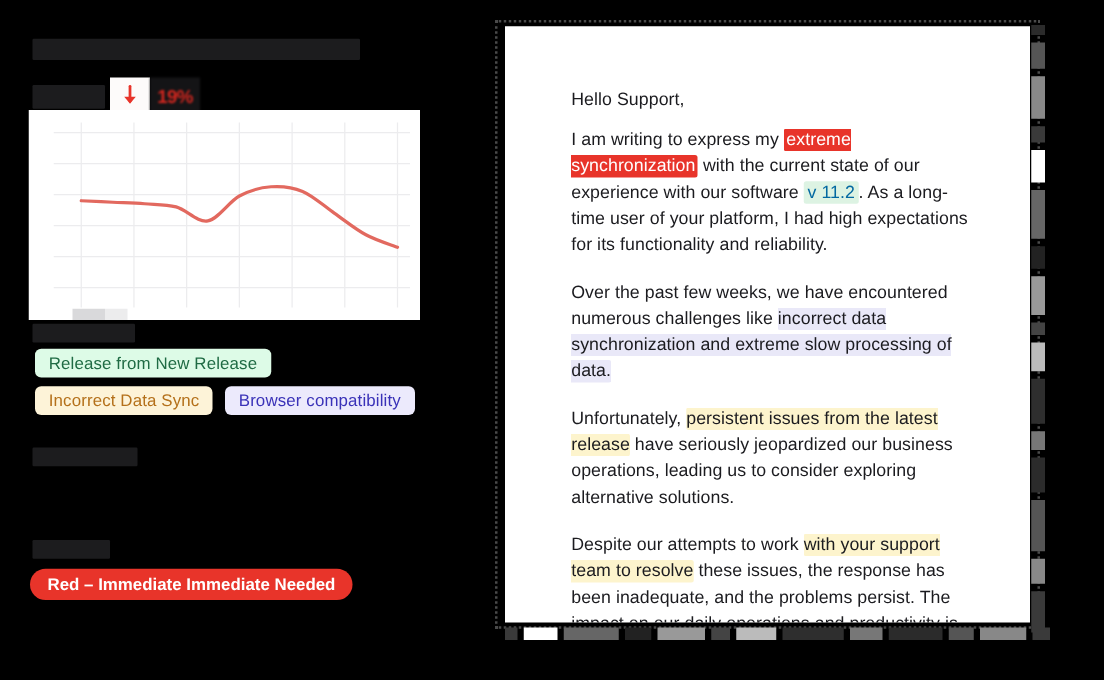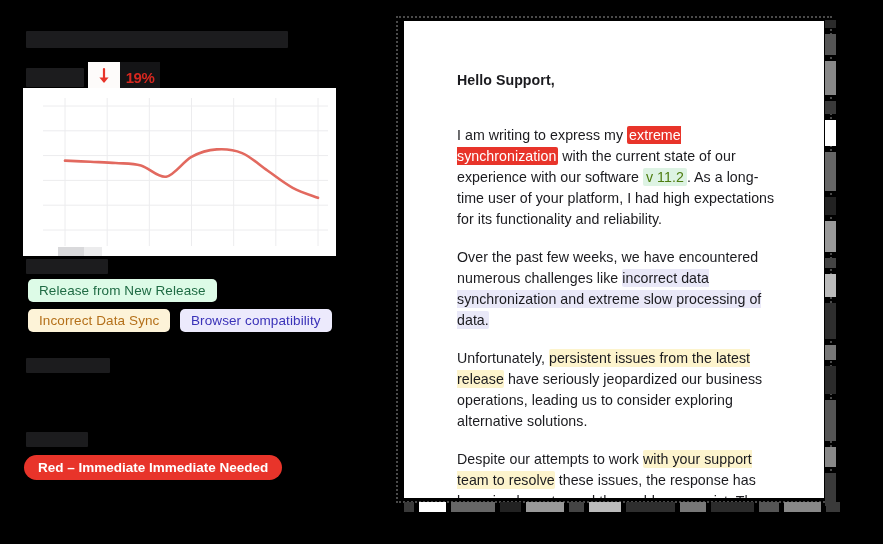--- a/index.html
+++ b/index.html
@@ -214,25 +214,25 @@
     overflow: hidden;
   }
   .doc-body {
     padding: 49px 42px 0 53px;
     font-size: 14.2px;
     line-height: 1.48;
     color: #1b1b1f;
     letter-spacing: 0.05px;
   }
   .doc-body p { margin: 0 0 17px 0; }
-  .doc-body p:first-child { margin-bottom: 34px; font-weight: bold; }
+  .doc-body p:first-child { margin-bottom: 11px; }
 
   mark { padding: 1px 0; border-radius: 2px; }
   .hl-red    { background: #e8342a; color: #ffffff; padding: 1px 2px; }
-  .hl-green  { background: #ddf3e3; color: #4d7c0f; padding: 1px 3px; text-align: right; }
+  .hl-green  { background: #ddf3e3; color: #0369a1; padding: 1px 3px; text-align: right; }
   .hl-yellow { background: #fdf4cd; color: #1b1b1f; }
   .hl-purple { background: #e9e8f8; color: #1b1b1f; }
 
   
   .scroll-v {
     position: absolute;
     right: 8px;
     top: 4px;
     width: 11px;
     height: 488px;

